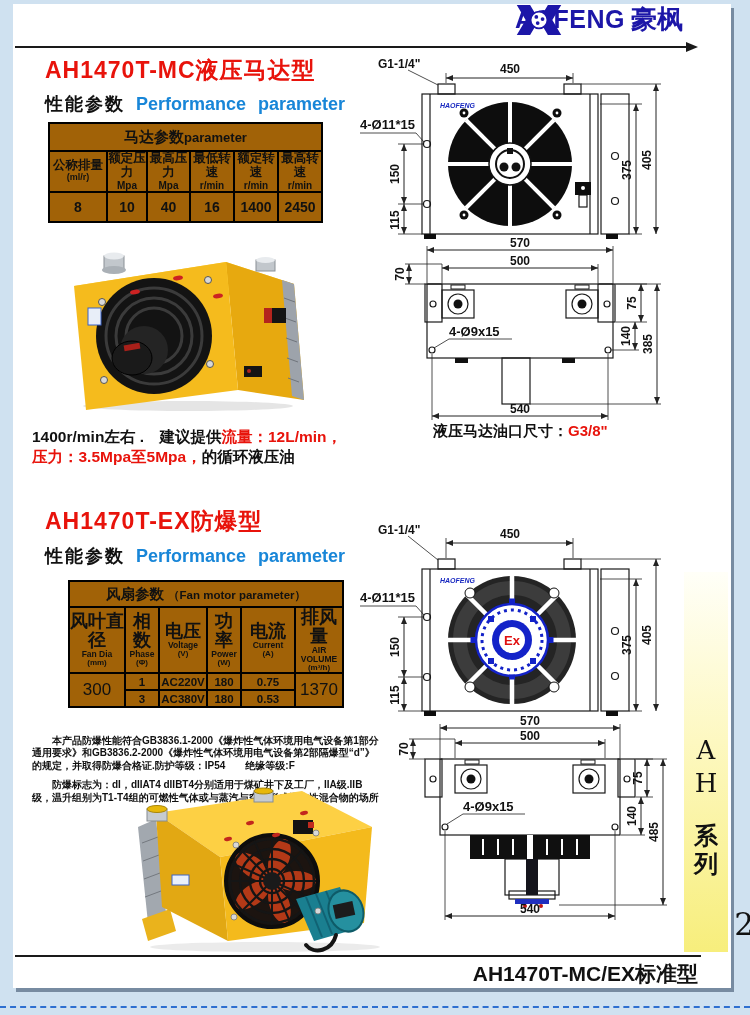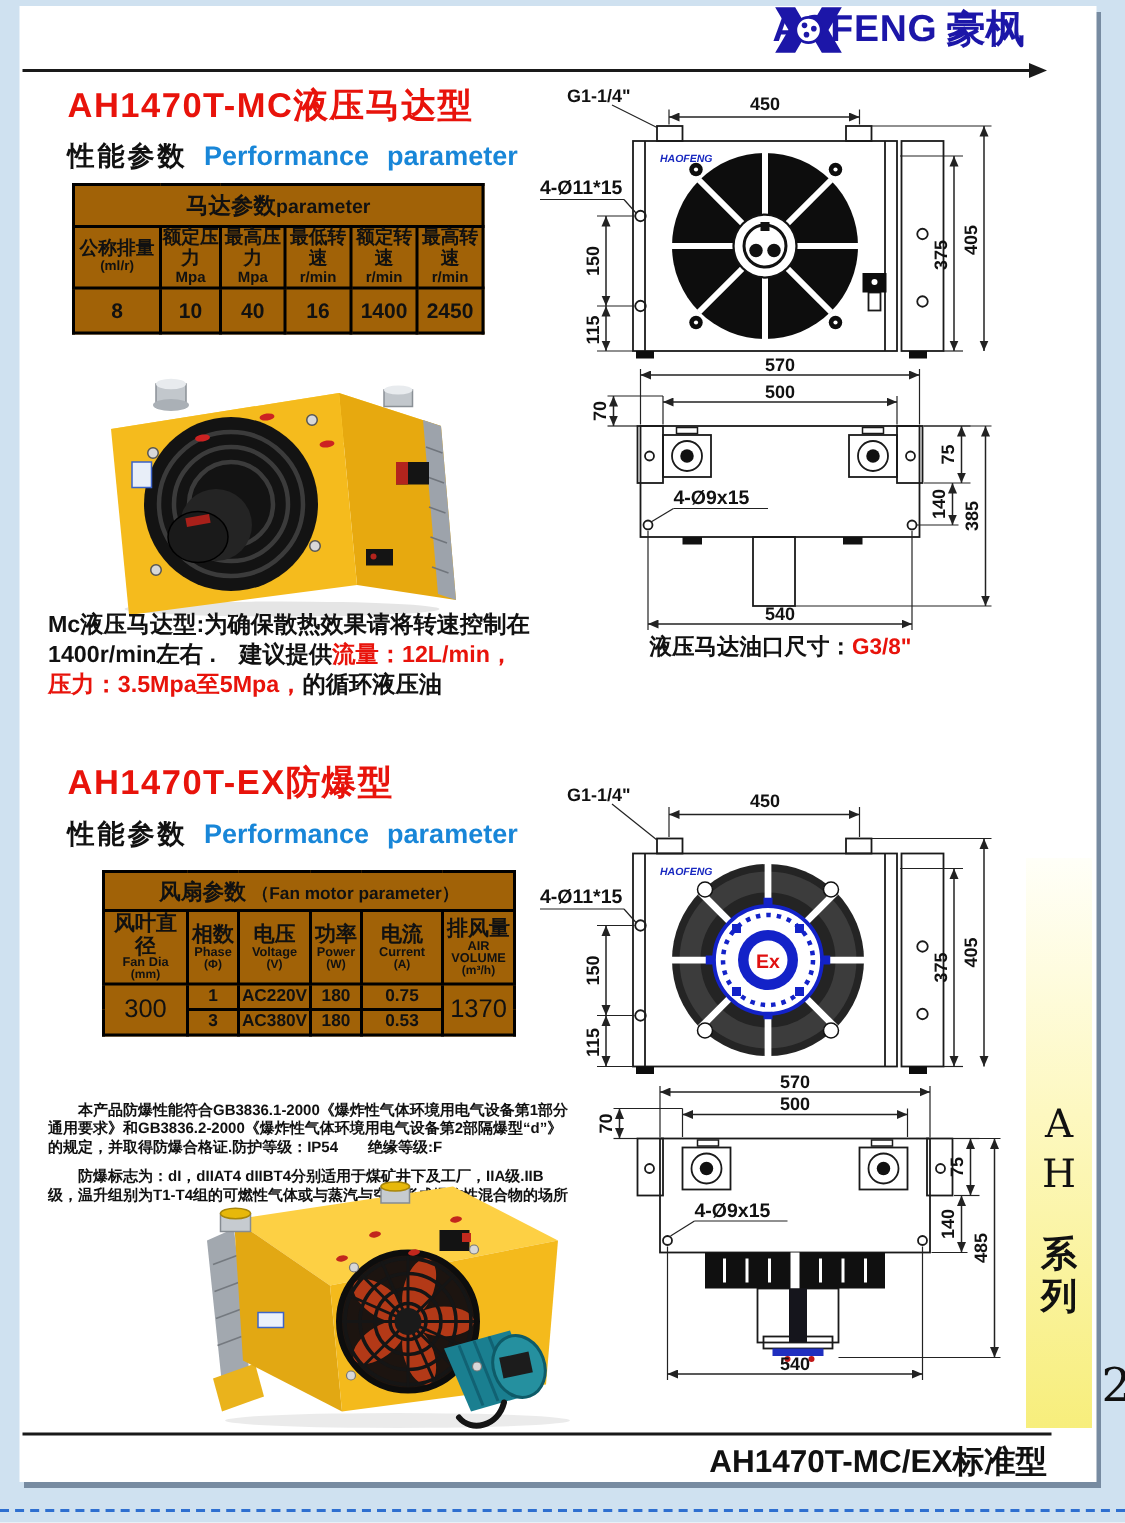--- a/index.html
+++ b/index.html
@@ -27,21 +27,21 @@
   .t1 .cap .en{font-size:13px;font-weight:700;}
   .t1 .hd{height:36px;}
   .t1 .hd .cn{font-size:12.5px;font-weight:800;line-height:1.1;}
   .t1 .hd .sub{font-size:10px;font-weight:700;line-height:1.1;}
   .t1 .hd .sub0{font-size:9px;font-weight:700;}
   .t1 .val{height:30px;font-size:14px;font-weight:800;}
   .t2{position:absolute;left:68px;top:580px;width:274px;}
   .t2 .cap{height:24px;font-size:14.5px;font-weight:800;}
   .t2 .cap .en{font-size:11.5px;font-weight:700;}
   .t2 .hd{height:48px;}
-  .t2 .hd .cn{font-size:14px;font-weight:800;line-height:1.05;}
+  .t2 .hd .cn{font-size:18px;font-weight:800;line-height:1.05;}
   .t2 .hd .en{font-size:8.5px;font-weight:700;line-height:1.05;}
   .t2 .hd .sub{font-size:8px;font-weight:700;line-height:1.05;}
   .t2 .val{height:17px;font-size:11.5px;font-weight:800;}
   .t2 .big{font-size:17px;font-weight:400;}
   
   .mc-note{position:absolute;left:32px;top:407px;width:342px;font-size:15.5px;font-weight:800;
            line-height:1.28;color:#111;}
   .red{color:#e8130b;}
   .port-note{position:absolute;left:433px;top:422px;font-size:15px;font-weight:800;color:#111;white-space:nowrap;}
   .ex-paras{position:absolute;left:32px;top:687px;width:352px;font-size:10px;font-weight:800;
@@ -324,21 +324,21 @@
   <rect x="206" y="62" width="22" height="15" fill="#141414"></rect>
     <rect x="206" y="62" width="8" height="15" fill="#b3241d"></rect>
   <rect x="186" y="120" width="18" height="11" fill="#141414"></rect>
     <circle cx="191" cy="125" r="2" fill="#b3241d"></circle>
   <ellipse cx="120" cy="32" rx="5" ry="2.3" fill="#c22" transform="rotate(-8 120 32)"></ellipse>
   <ellipse cx="77" cy="46" rx="5" ry="2.3" fill="#c22" transform="rotate(-8 77 46)"></ellipse>
   <ellipse cx="160" cy="50" rx="5" ry="2.3" fill="#c22" transform="rotate(-8 160 50)"></ellipse>
 </svg>
 
 <div class="mc-note">
-  <span>Mc液压马达型:为确保散热效果请将转速控制在</span><br>
+  <br>
   <span>1400r/min左右 .　建议提供</span><span class="red">流量：12L/min，</span><br>
   <span class="red">压力：3.5Mpa至5Mpa，</span><span>的循环液压油</span>
 </div>
 
 <div class="sec-title" style="left:45px;top:506px;">AH1470T-EX防爆型</div>
 <div class="perf" style="left:45px;top:544px;">
   <span class="cn">性能参数</span>
   <span class="en">Performance parameter</span>
 </div>
 

